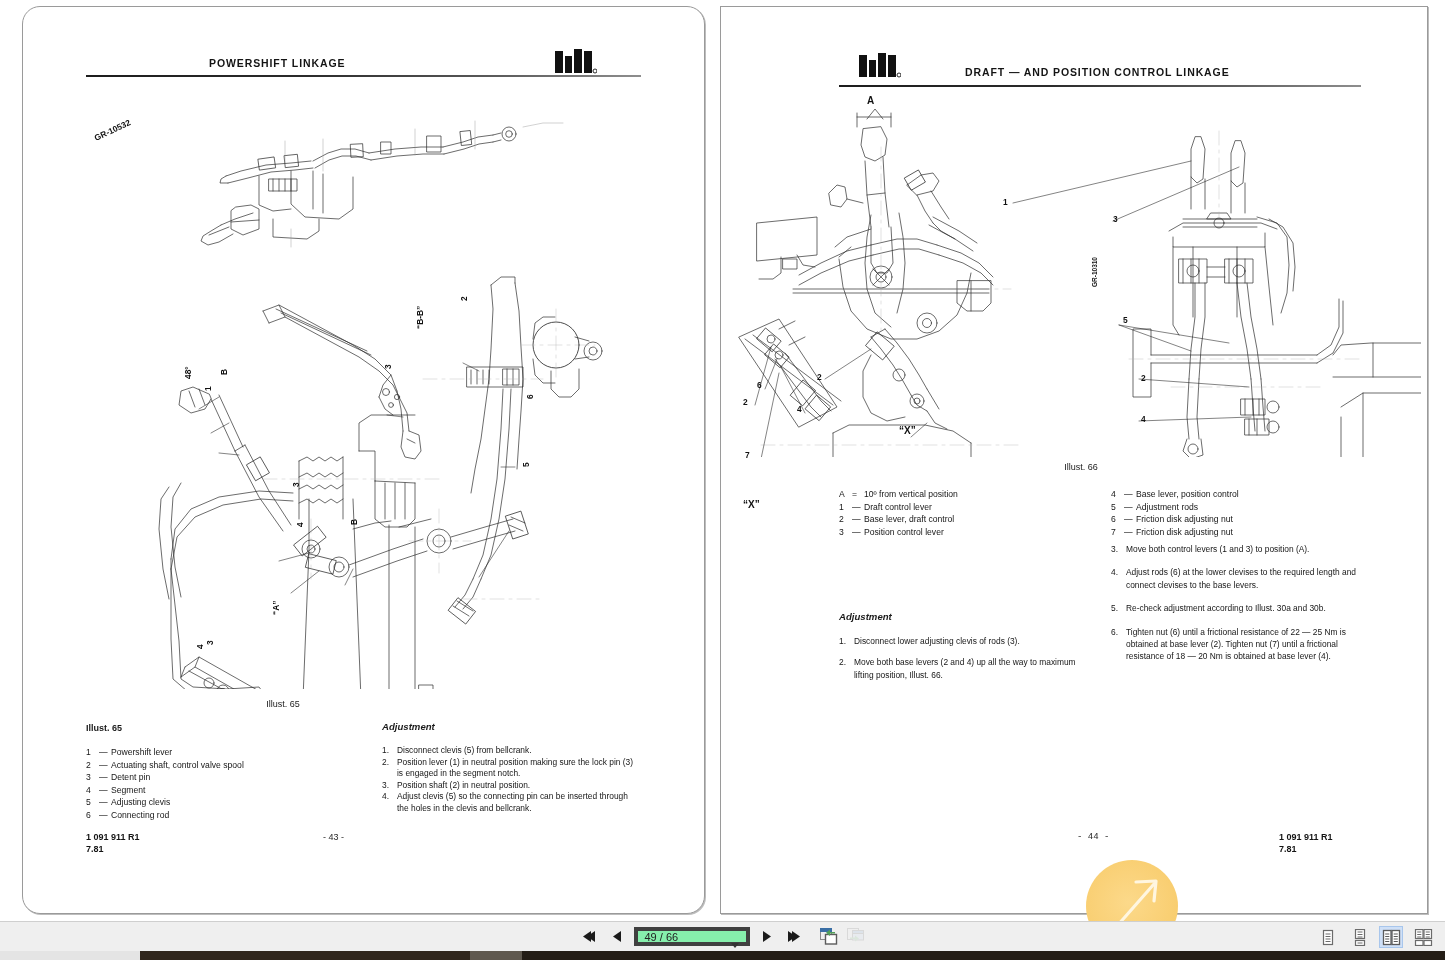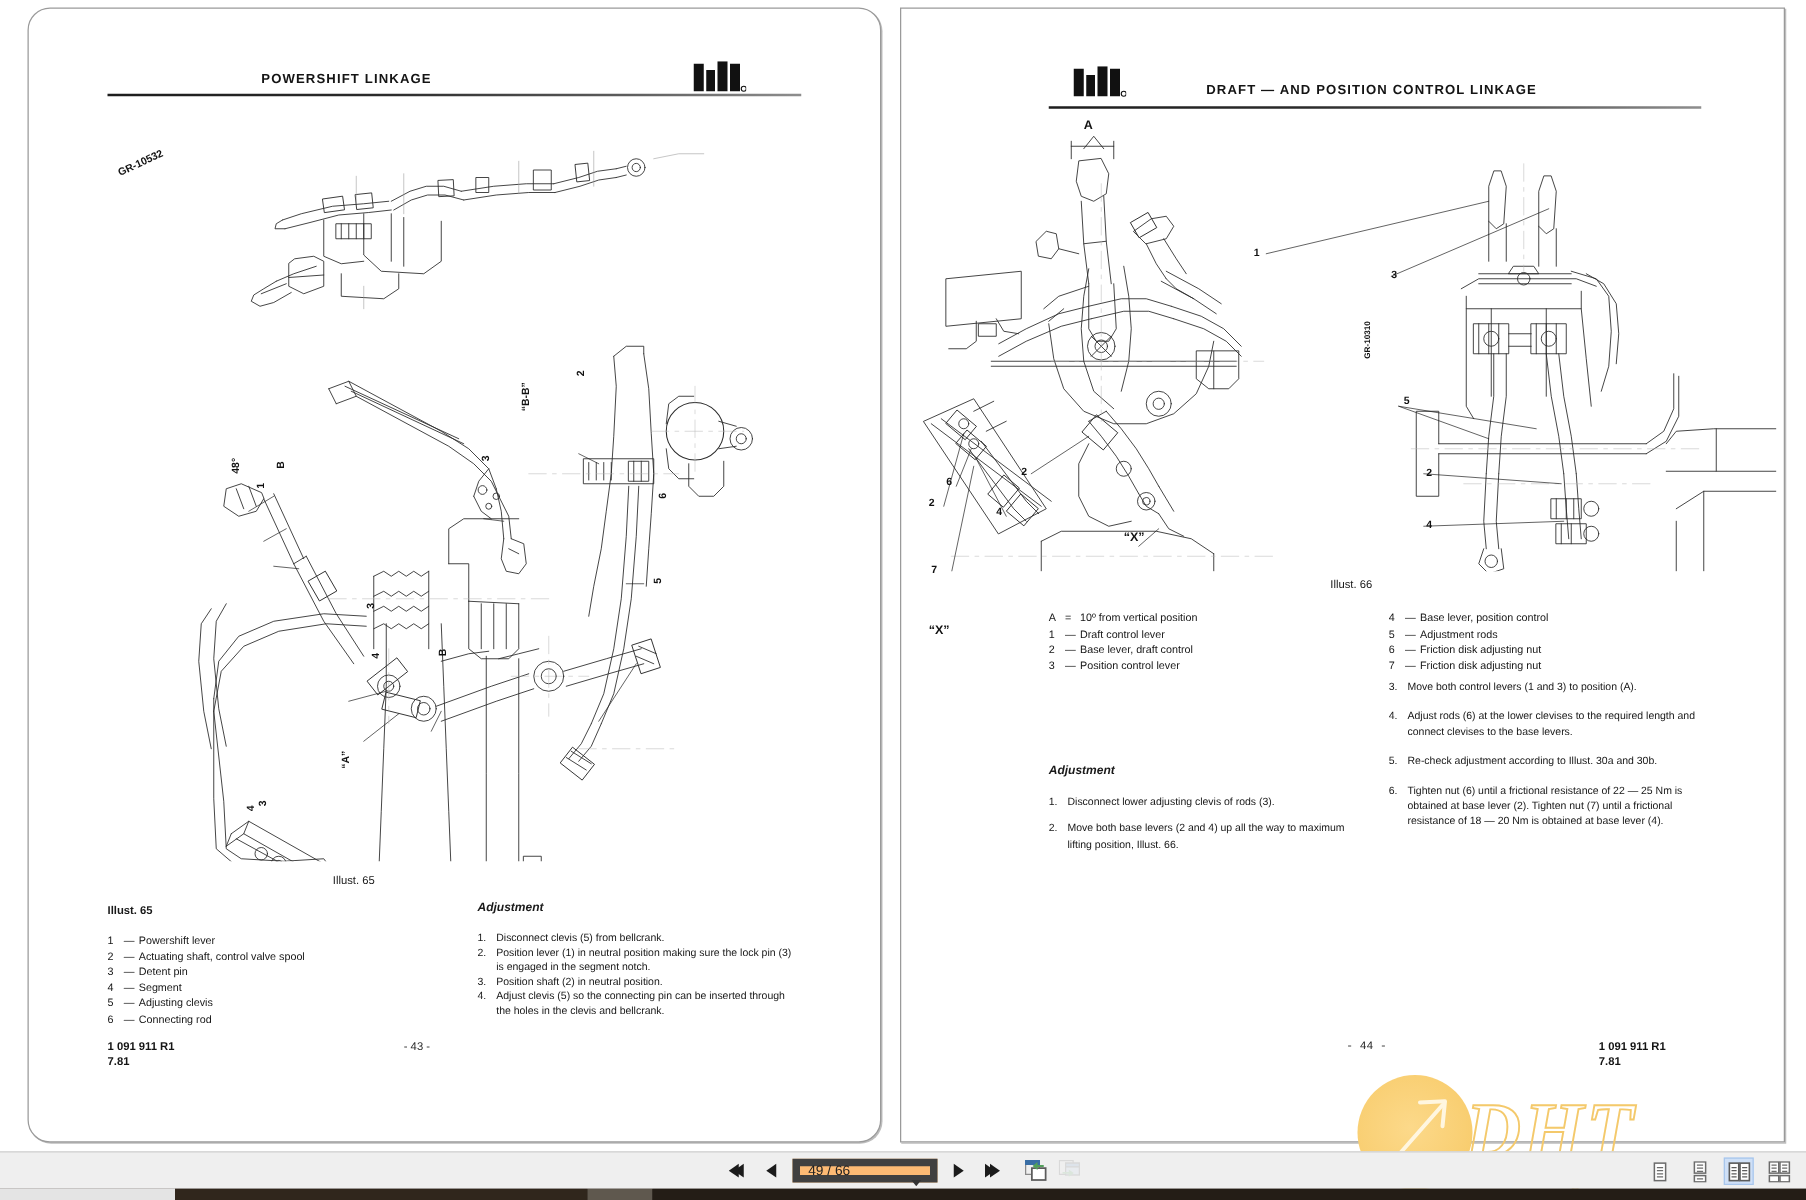--- a/index.html
+++ b/index.html
@@ -104,22 +104,22 @@
   .tb-center {
     position:absolute; left:0; right:0; height:30px;
     display:flex; align-items:center; justify-content:center; gap:7px;
   }
   .tb-btn {
     width:20px; height:20px; display:flex; align-items:center; justify-content:center;
     background:transparent; border:none; cursor:pointer;
   }
   .tb-btn.disabled { opacity:.38; cursor:default; }
   .page-select {
-    width:116px; height:19px; background:#fdba74;
-    border:6px solid #404040;
+    width:116px; height:19px; background:#86efac;
+    border:4px solid #404040;
     font-size:11px; color:#222;
     display:flex; align-items:center; padding:0 4px 0 7px;
     position:relative;
     font-family:"Liberation Sans", sans-serif;
   }
   .page-select .caret { position:absolute; right:7px; top:7px; }
   .tb-right {
     position:absolute; right:6px; top:0; height:30px;
     display:flex; align-items:center; gap:8px; padding-right:4px;
   }
@@ -721,21 +721,20 @@
     </div>
 
     <div id="watermark">
       <div class="wm-disc"></div>
       <span class="wm-arrow">
         <svg width="72" height="72" viewBox="0 0 72 72">
           <path d="M14,64 L58,14" stroke="#fff6e0" stroke-width="3.2" fill="none" stroke-linecap="round"></path>
           <path d="M40,12 L60,11 L58,31" stroke="#fff6e0" stroke-width="3.2" fill="none" stroke-linecap="round" stroke-linejoin="round"></path>
         </svg>
       </span>
-      <div class="wm-dht">DHT</div>
       <div class="wm-tag">Sharing creates success</div>
     </div>
   </div>
 
   <div id="toolbar">
     <div class="tb-center">
       <div class="tb-btn">
         <svg width="14" height="13" viewBox="0 0 14 13">
           <polygon points="12,1 4,6.5 12,12" fill="#1b1b1b"></polygon>
           <polygon points="8,1 0,6.5 8,12" fill="#1b1b1b"></polygon>

